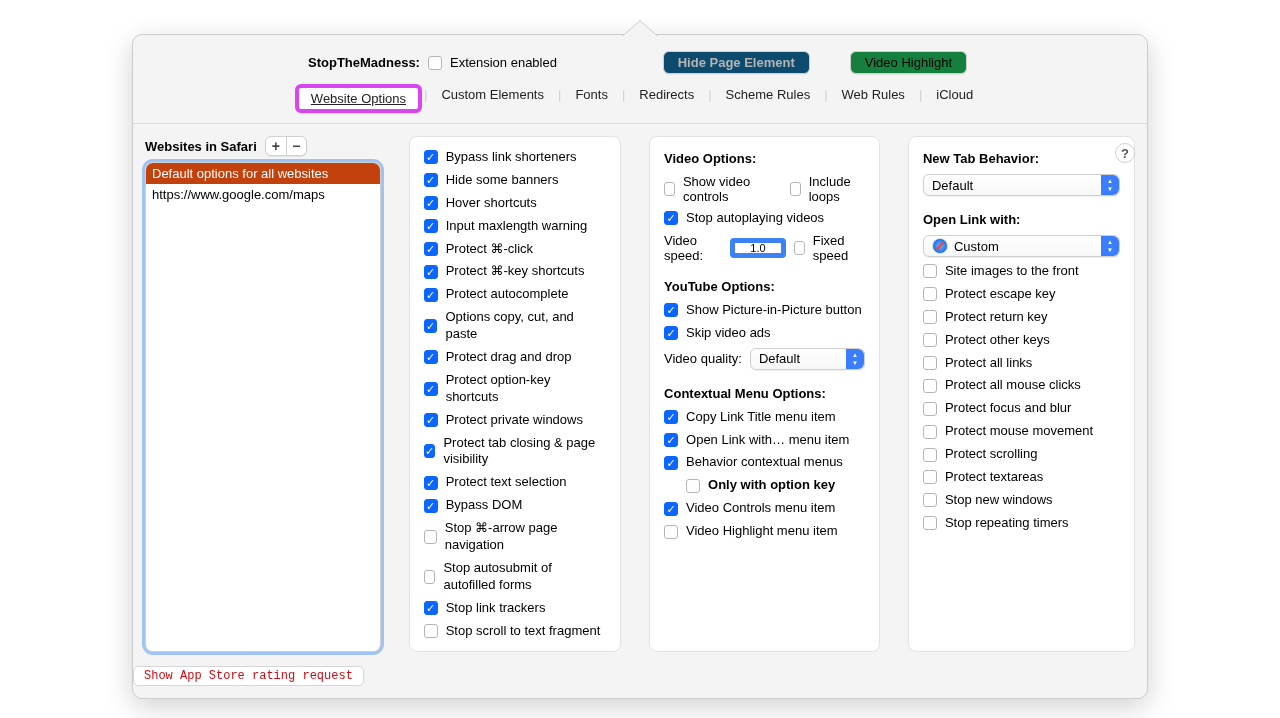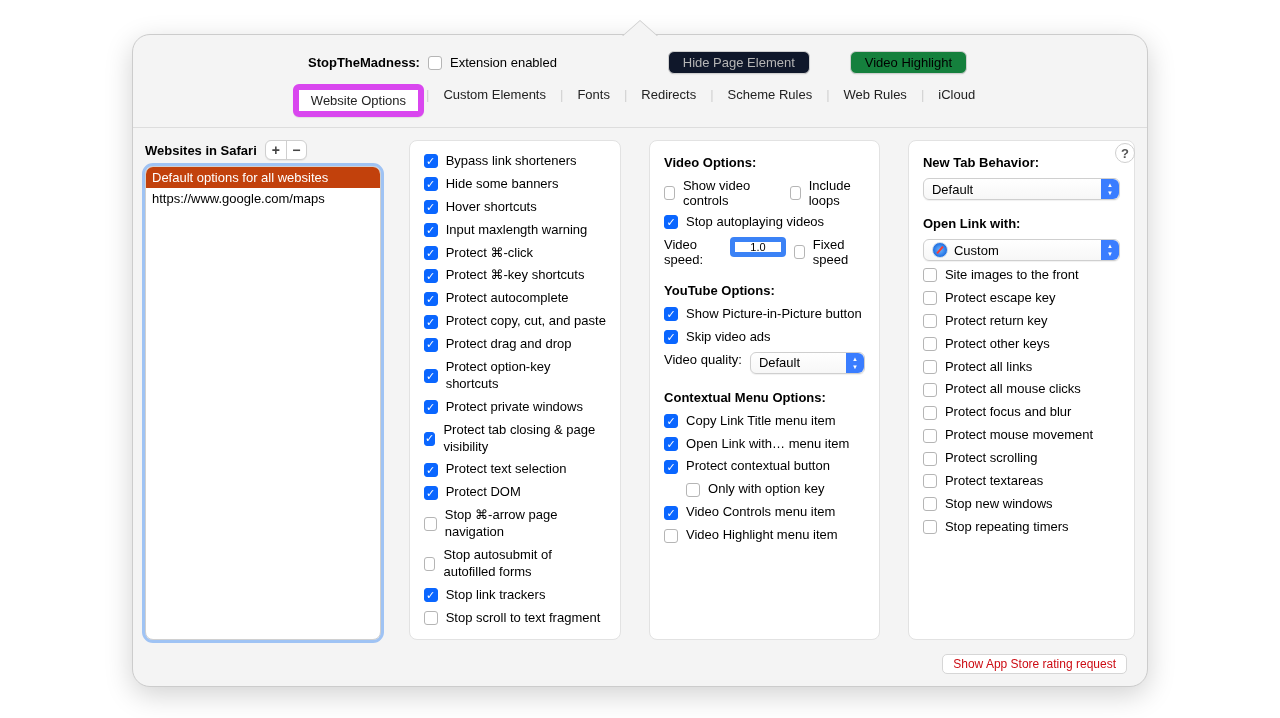--- a/index.html
+++ b/index.html
@@ -15,21 +15,21 @@
     display: flex;
     justify-content: center;
     align-items: flex-start;
   }
   .popover {
     position: relative;
     margin-top: 34px;
     width: 1016px;
     background: #f4f4f4;
     border: 1px solid #ccc;
-    border-radius: 18px;
+    border-radius: 10px;
     box-shadow: 0 8px 28px rgba(0,0,0,0.18);
   }
   .popover-arrow {
     position: absolute;
     top: -14px;
     left: 50%;
     transform: translateX(-50%);
     width: 0; height: 0;
     border-left: 18px solid transparent;
     border-right: 18px solid transparent;
@@ -57,38 +57,39 @@
   }
   .top-spacer { flex: 1; }
   .mac-button {
     background: #15803d;
     border: 1px solid #cfcfcf;
     border-radius: 6px;
     padding: 3px 14px;
     font-size: 13px;
     box-shadow: 0 1px 1px rgba(0,0,0,0.05);
   }
-  .mac-button.disabled { color: #b5b5b5; background:#0f172a; }
+  .mac-button.disabled { color: #b5b5b5; background:#0c4a6e;font-weight:bold; }
   .button-row { display:flex; gap:40px; margin-right: 160px; }
   .tabs {
     display: flex;
     justify-content: center;
     gap: 0;
     padding-bottom: 10px;
     border-bottom: 1px solid #ddd;
   }
   .tab-item {
     padding: 3px 12px;
     color: #222;
   }
   .tab-item.selected {
     background: #fff;
-    border: 6px solid #d946ef;
+    border: 4px solid #d946ef;
     border-radius: 6px;
     box-shadow: 0 1px 1px rgba(0,0,0,0.08);
+    text-decoration: underline;
   }
   .tab-sep { color:#d0d0d0; padding: 3px 2px; }
   .content {
     padding: 12px 12px 8px 12px;
     display: flex;
     gap: 28px;
   }
   .panel-left-header {
     display:flex; align-items: center; gap: 8px; padding-bottom: 6px;
     font-weight: 600;
@@ -119,21 +120,21 @@
     background: #fff;
     border: 1px solid #e2e2e2;
     border-radius: 8px;
     padding: 12px 14px;
   }
   .col-protect { width: 266px; display:flex; flex-direction:column; gap: 6px; }
   .col-video { width: 290px; display:flex; flex-direction:column; gap: 6px; }
   .col-right { width: 285px; display:flex; flex-direction:column; gap: 6px; }
   .section-title { font-weight: 600; margin-top:2px; margin-bottom:2px;}
   .opt-row { display:flex; align-items:center; gap:8px; line-height:1.3; }
-  .indent { margin-left: 22px; }
+  .indent { margin-left: 22px; font-weight: bold; }
   .num-input {
     width: 56px; height:20px;
     border:5px solid #3b82f6; border-radius:4px;
     text-align:center; background:#fff;
     font-size:11px;
   }
   .select {
     display:flex; align-items:center;
     height: 22px;
     border:1px solid #cfcfcf;
@@ -151,22 +152,23 @@
   .sel-arrows::before { content:"▲"; font-size:6px; color:#fff; line-height:8px;}
   .sel-arrows::after { content:"▼"; font-size:6px; color:#fff; line-height:8px;}
   .help-btn {
     position:absolute; right: 12px; top: 108px;
     width: 20px; height:20px; border-radius:50%;
     border:1px solid #cfcfcf; background:#fff;
     display:flex; align-items:center; justify-content:center;
     font-weight:bold; font-size:13px; color:#555;
   }
   .footer {
-    display:flex; justify-content:flex-end;
+    display:flex; justify-content:flex-start;
     padding: 6px 20px 12px 0;
+    font-family: Liberation Mono, monospace;
   }
   .footer .link-btn {
     font-size: 12px;
     color:#cc0b12;
     background:#fff;
     border:1px solid #d6d6d6;
     border-radius:5px;
     padding: 2px 10px;
   }
   .safari-icon {
@@ -174,21 +176,21 @@
     background: radial-gradient(circle at 50% 50%, #6fb7ff 0%, #1f6fe2 70%);
     border: 1px solid #c9d8eb;
     display:inline-block;
     position:relative;
   }
   .safari-icon::after{
     content:""; position:absolute; left:50%; top:50%;
     width:2px; height:9px; background:#ff3b30;
     transform: translate(-50%,-50%) rotate(40deg);
   }
-  .row-inline { display:flex; gap:8px; }
+  .row-inline { display:flex; align-items:center; gap:8px; }
   .gap-top { margin-top:10px; }
 </style>
 </head>
 <body>
 
 <div class="popover">
   <div class="popover-arrow"></div>
 
   <div class="top-row">
     <span class="ext-label">StopTheMadness:</span>
@@ -277,21 +279,21 @@
         </div>
         <div class="opt-row">
           <span class="checkbox">
             <span class="cb-box checked">✓</span>
             <span>Protect autocomplete</span>
           </span>
         </div>
         <div class="opt-row">
           <span class="checkbox">
             <span class="cb-box checked">✓</span>
-            <span>Protect copy, cut, and paste</span>
+            <span>Options copy, cut, and paste</span>
           </span>
         </div>
         <div class="opt-row">
           <span class="checkbox">
             <span class="cb-box checked">✓</span>
             <span>Protect drag and drop</span>
           </span>
         </div>
         <div class="opt-row">
           <span class="checkbox">
@@ -313,21 +315,21 @@
         </div>
         <div class="opt-row">
           <span class="checkbox">
             <span class="cb-box checked">✓</span>
             <span>Protect text selection</span>
           </span>
         </div>
         <div class="opt-row">
           <span class="checkbox">
             <span class="cb-box checked">✓</span>
-            <span>Protect DOM</span>
+            <span>Bypass DOM</span>
           </span>
         </div>
         <div class="opt-row">
           <span class="checkbox">
             <span class="cb-box"></span>
             <span>Stop ⌘-arrow page navigation</span>
           </span>
         </div>
         <div class="opt-row">
           <span class="checkbox">
@@ -407,21 +409,21 @@
         </div>
       <div class="opt-row">
           <span class="checkbox">
             <span class="cb-box checked" id="cb-openLinkWith">✓</span>
             <span>Open Link with… menu item</span>
           </span>
         </div>
       <div class="opt-row">
           <span class="checkbox">
             <span class="cb-box checked" id="cb-protectContext">✓</span>
-            <span>Protect contextual button</span>
+            <span>Behavior contextual menus</span>
           </span>
         </div>
       <div class="opt-row indent">
           <span class="checkbox">
             <span class="cb-box" id="cb-onlyOption"></span>
             <span>Only with option key</span>
           </span>
         </div>
       <div class="opt-row">
           <span class="checkbox">

